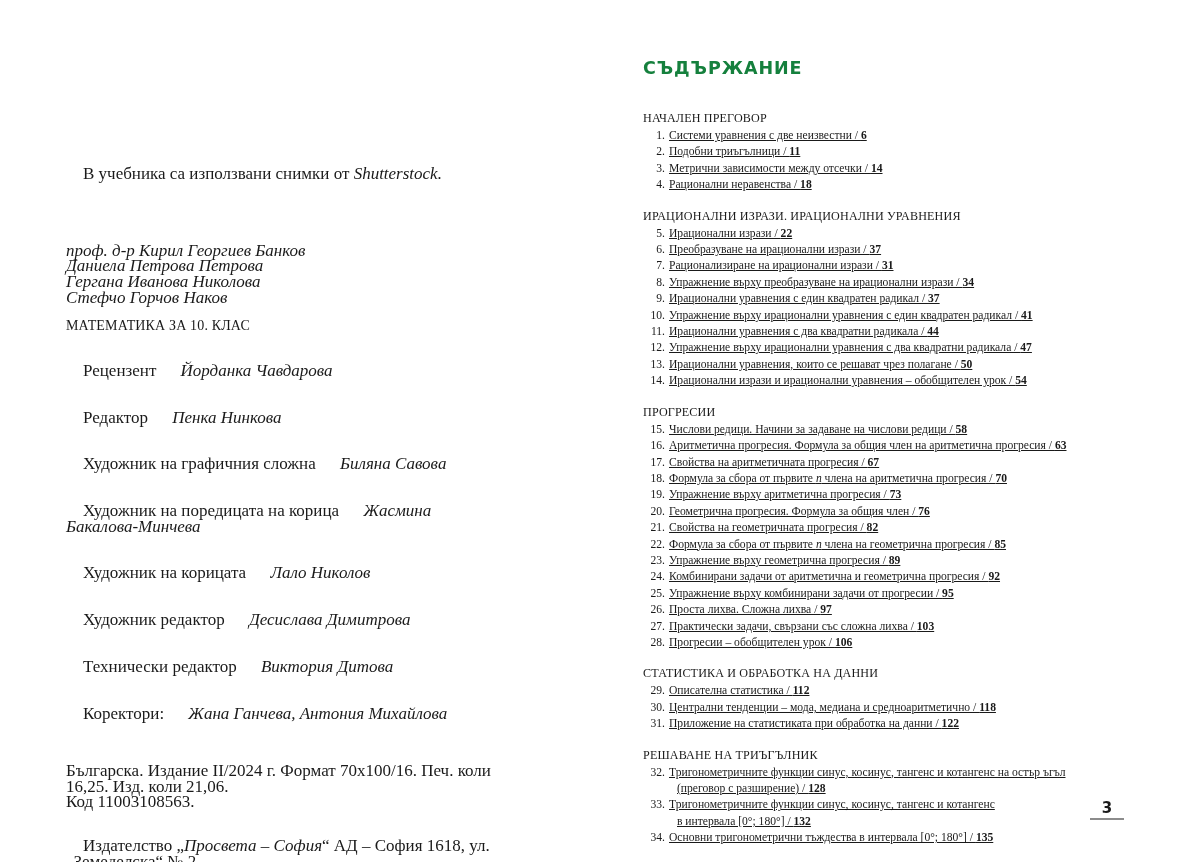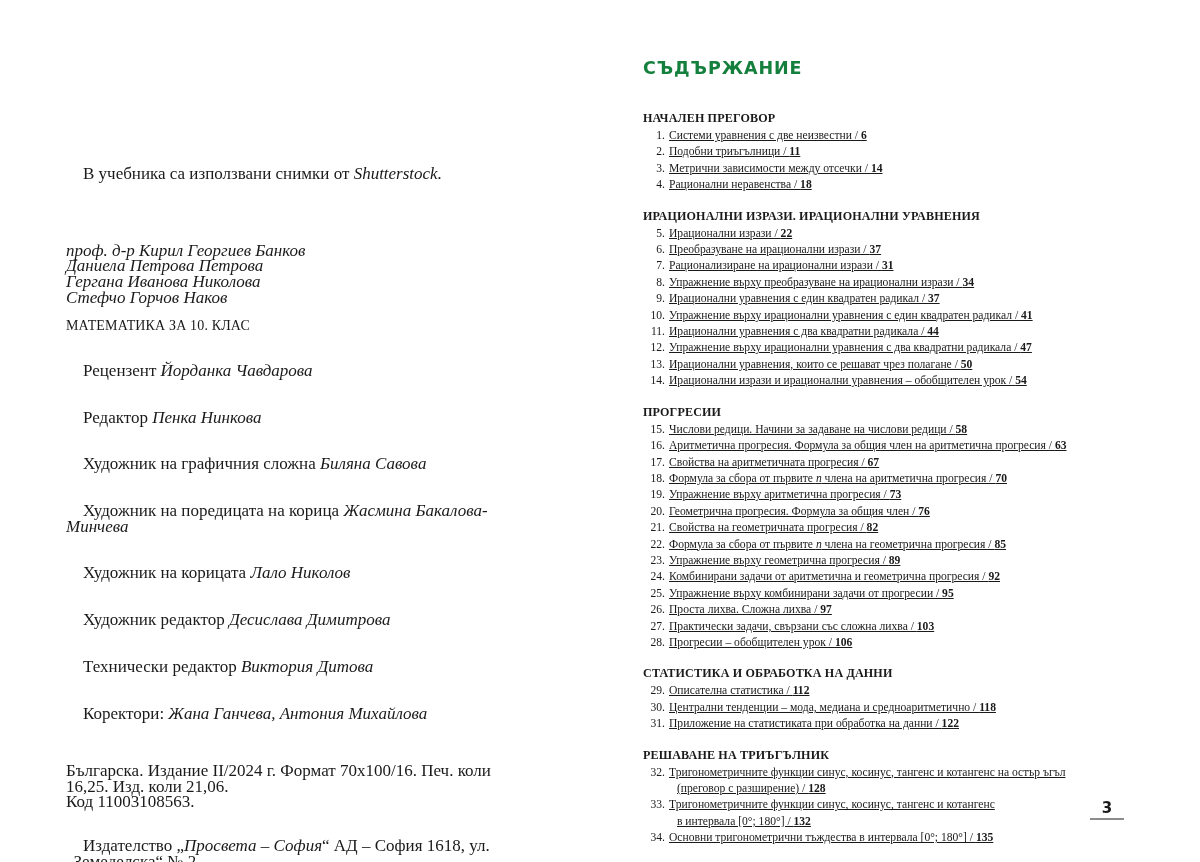--- a/index.html
+++ b/index.html
@@ -27,21 +27,21 @@
   .imprint-line {
     font-size: 17px;
     line-height: 15.6px;
     white-space: pre-wrap;
   }
   .italic { font-style: italic; }
   .block-gap-sm { height: 13px; }
   .block-gap-md { height: 26px; }
   .block-gap-xl { height: 46px; }
 
-  .credit-name { font-style: italic; }
+  .credit-name { font-style: italic; margin-left: 20px; }
 
   .title-line {
     font-size: 14px;
     line-height: 16px;
     letter-spacing: 0.15px;
   }
 
   
   .right-col {
     position: absolute;
@@ -56,21 +56,21 @@
     font-size: 17.5px;
     letter-spacing: 0.9px;
     color: #15803d;
     margin-bottom: 32px;
   }
 
   .toc-section { margin-bottom: 14px; }
 
   .toc-section-head {
     font-size: 12.1px;
-    font-weight: bold;
+    font-weight: normal;
     letter-spacing: 0.15px;
     line-height: 17px;
     margin-bottom: 1px;
   }
 
   .toc-entry {
     font-size: 11.6px;
     line-height: 16.4px;
     display: flex;
     align-items: baseline;

